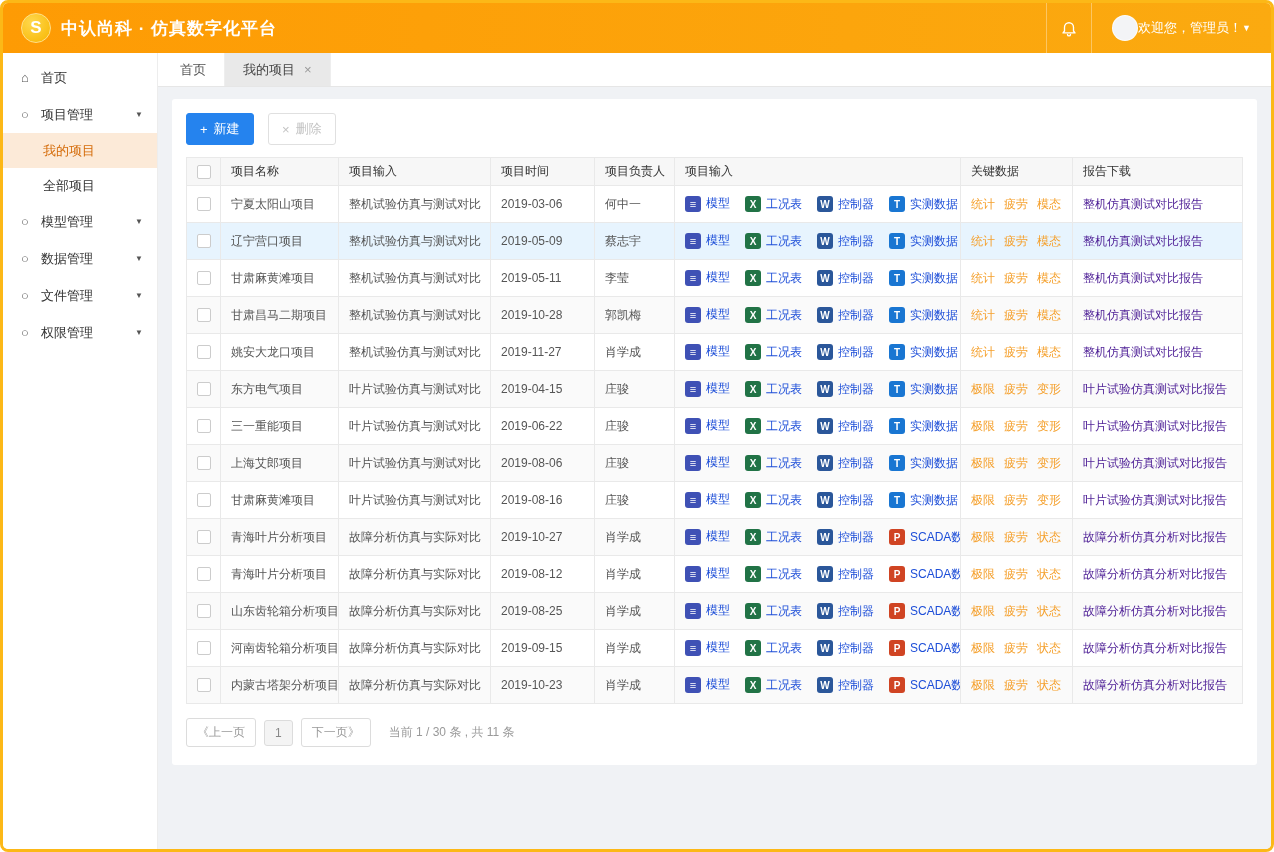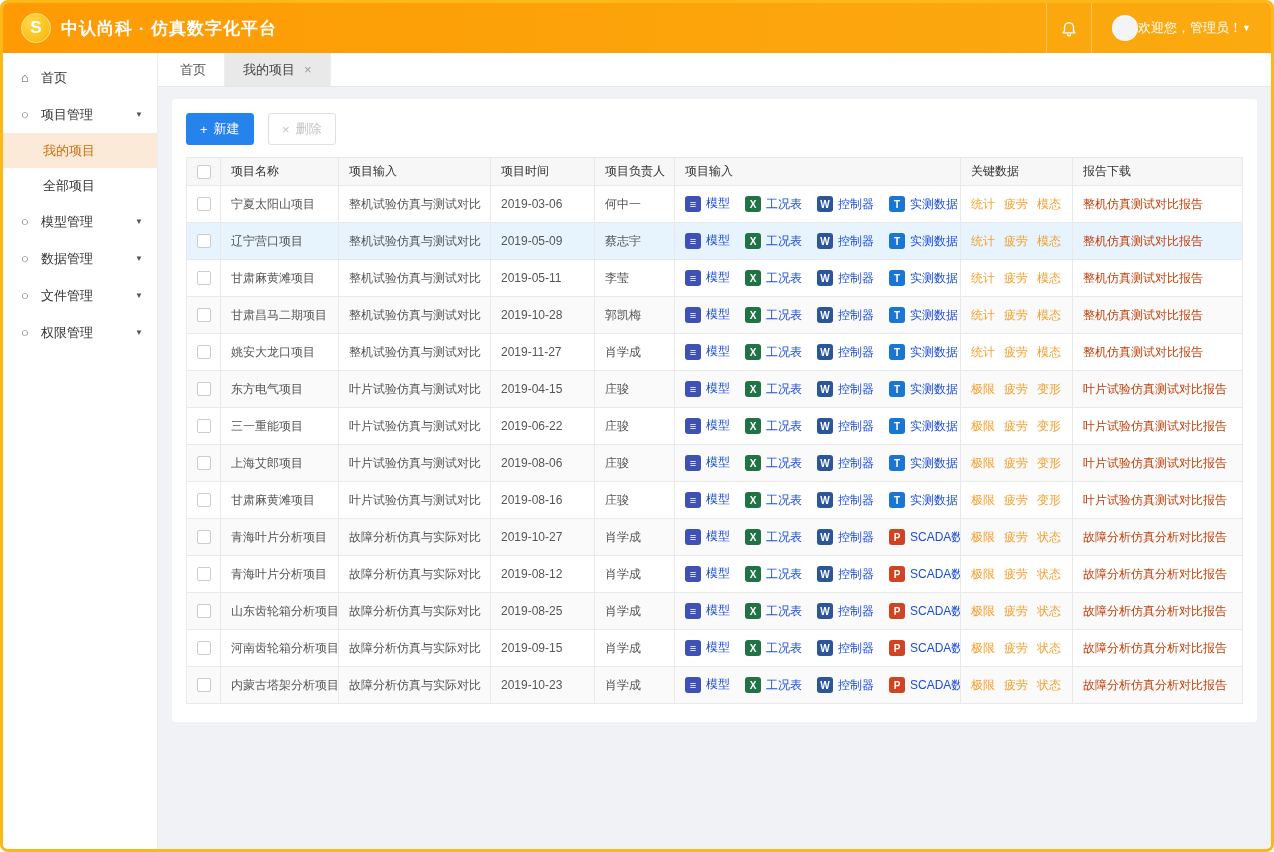--- a/index.html
+++ b/index.html
@@ -54,21 +54,21 @@
   input[type="checkbox"]{appearance:none;-webkit-appearance:none;width:14px;height:14px;border:1px solid #ccc;border-radius:2px;background:#fff;margin:0;vertical-align:middle;cursor:pointer;}
   .input-item{display:inline-flex;align-items:center;margin-right:15px;}
   .ficon{width:16px;height:16px;border-radius:3px;display:inline-flex;align-items:center;justify-content:center;color:#fff;font-size:10px;font-weight:bold;margin-right:5px;flex:none;}
   .ic-model{background:#3f51b5;font-size:11px;}
   .ic-excel{background:#217346;}
   .ic-word{background:#2b579a;}
   .ic-t{background:#1976d2;}
   .ic-scada{background:#d04423;}
   .input-label{color:#1d4ed8;}
   a.key-link{color:#f5a02c;text-decoration:none;margin-right:9px;cursor:pointer;}
-  a.report-link{color:#c2410c;text-decoration:none;cursor:pointer;}
+  a.report-link{color:#4c1d95;text-decoration:none;cursor:pointer;}
 
   
   .pagination{display:flex;align-items:center;margin-top:14px;font-size:12px;}
   .pg-btn{border:1px solid #dcdcdc;border-radius:3px;padding:5px 10px;margin-right:8px;background:#fff;color:#999;cursor:pointer;}
   .pg-page{border:1px solid #dcdcdc;border-radius:3px;padding:5px 10px;margin-right:8px;background:#f4f4f4;color:#888;cursor:pointer;}
   .pg-summary{margin-left:10px;color:#999;}
 </style>
 </head>
 <body>
 
@@ -485,18 +485,24 @@
                     </span><span class="input-item">
                       <span class="ficon ic-scada">P</span>
                       <span class="input-label">SCADA数据</span>
                     </span></td>
                   <td><a class="key-link">极限</a><a class="key-link">疲劳</a><a class="key-link">状态</a></td>
                   <td><a class="report-link">故障分析仿真分析对比报告</a></td>
                 </tr>
               </tbody>
             </table>
 
+          <div class="pagination">
+            <span class="pg-btn">《上一页</span>
+            <span class="pg-page">1</span>
+            <span class="pg-btn">下一页》</span>
+            <span class="pg-summary">当前 1 / 30 条 , 共 11 条</span>
+          </div>
         </div>
       </div>
     </div>
   </div>
 
 </div>
 
 </body></html>

